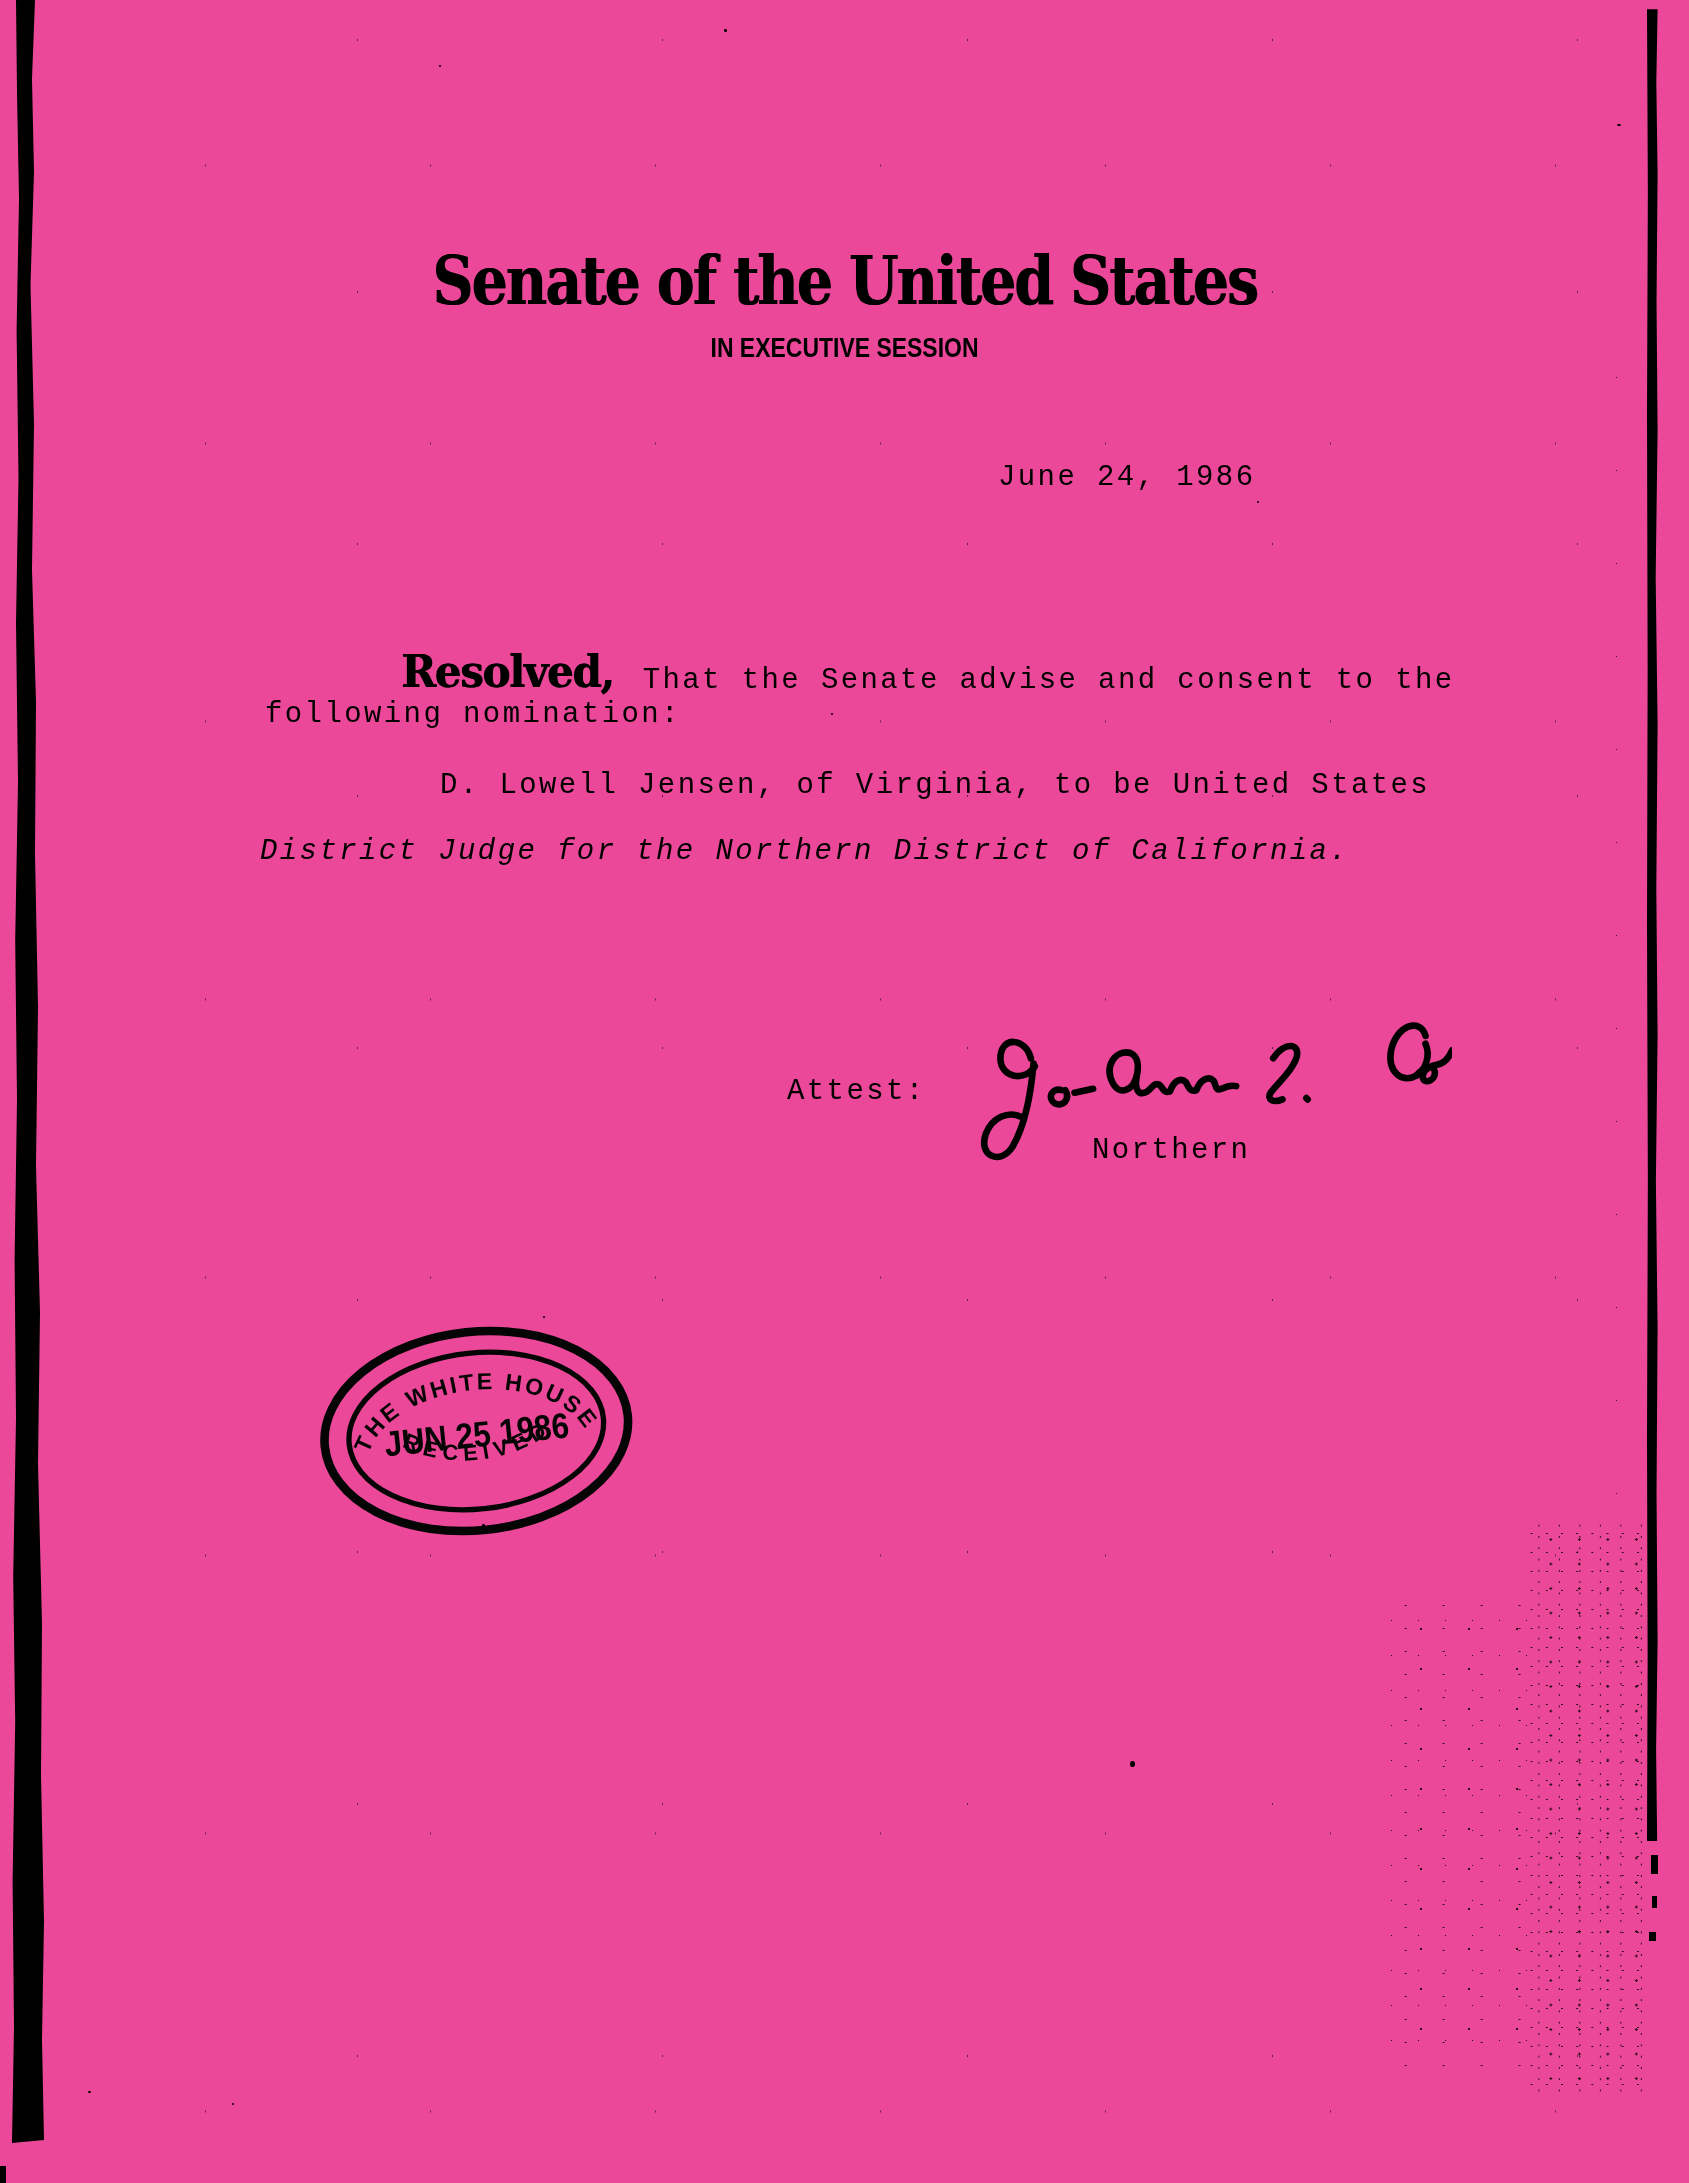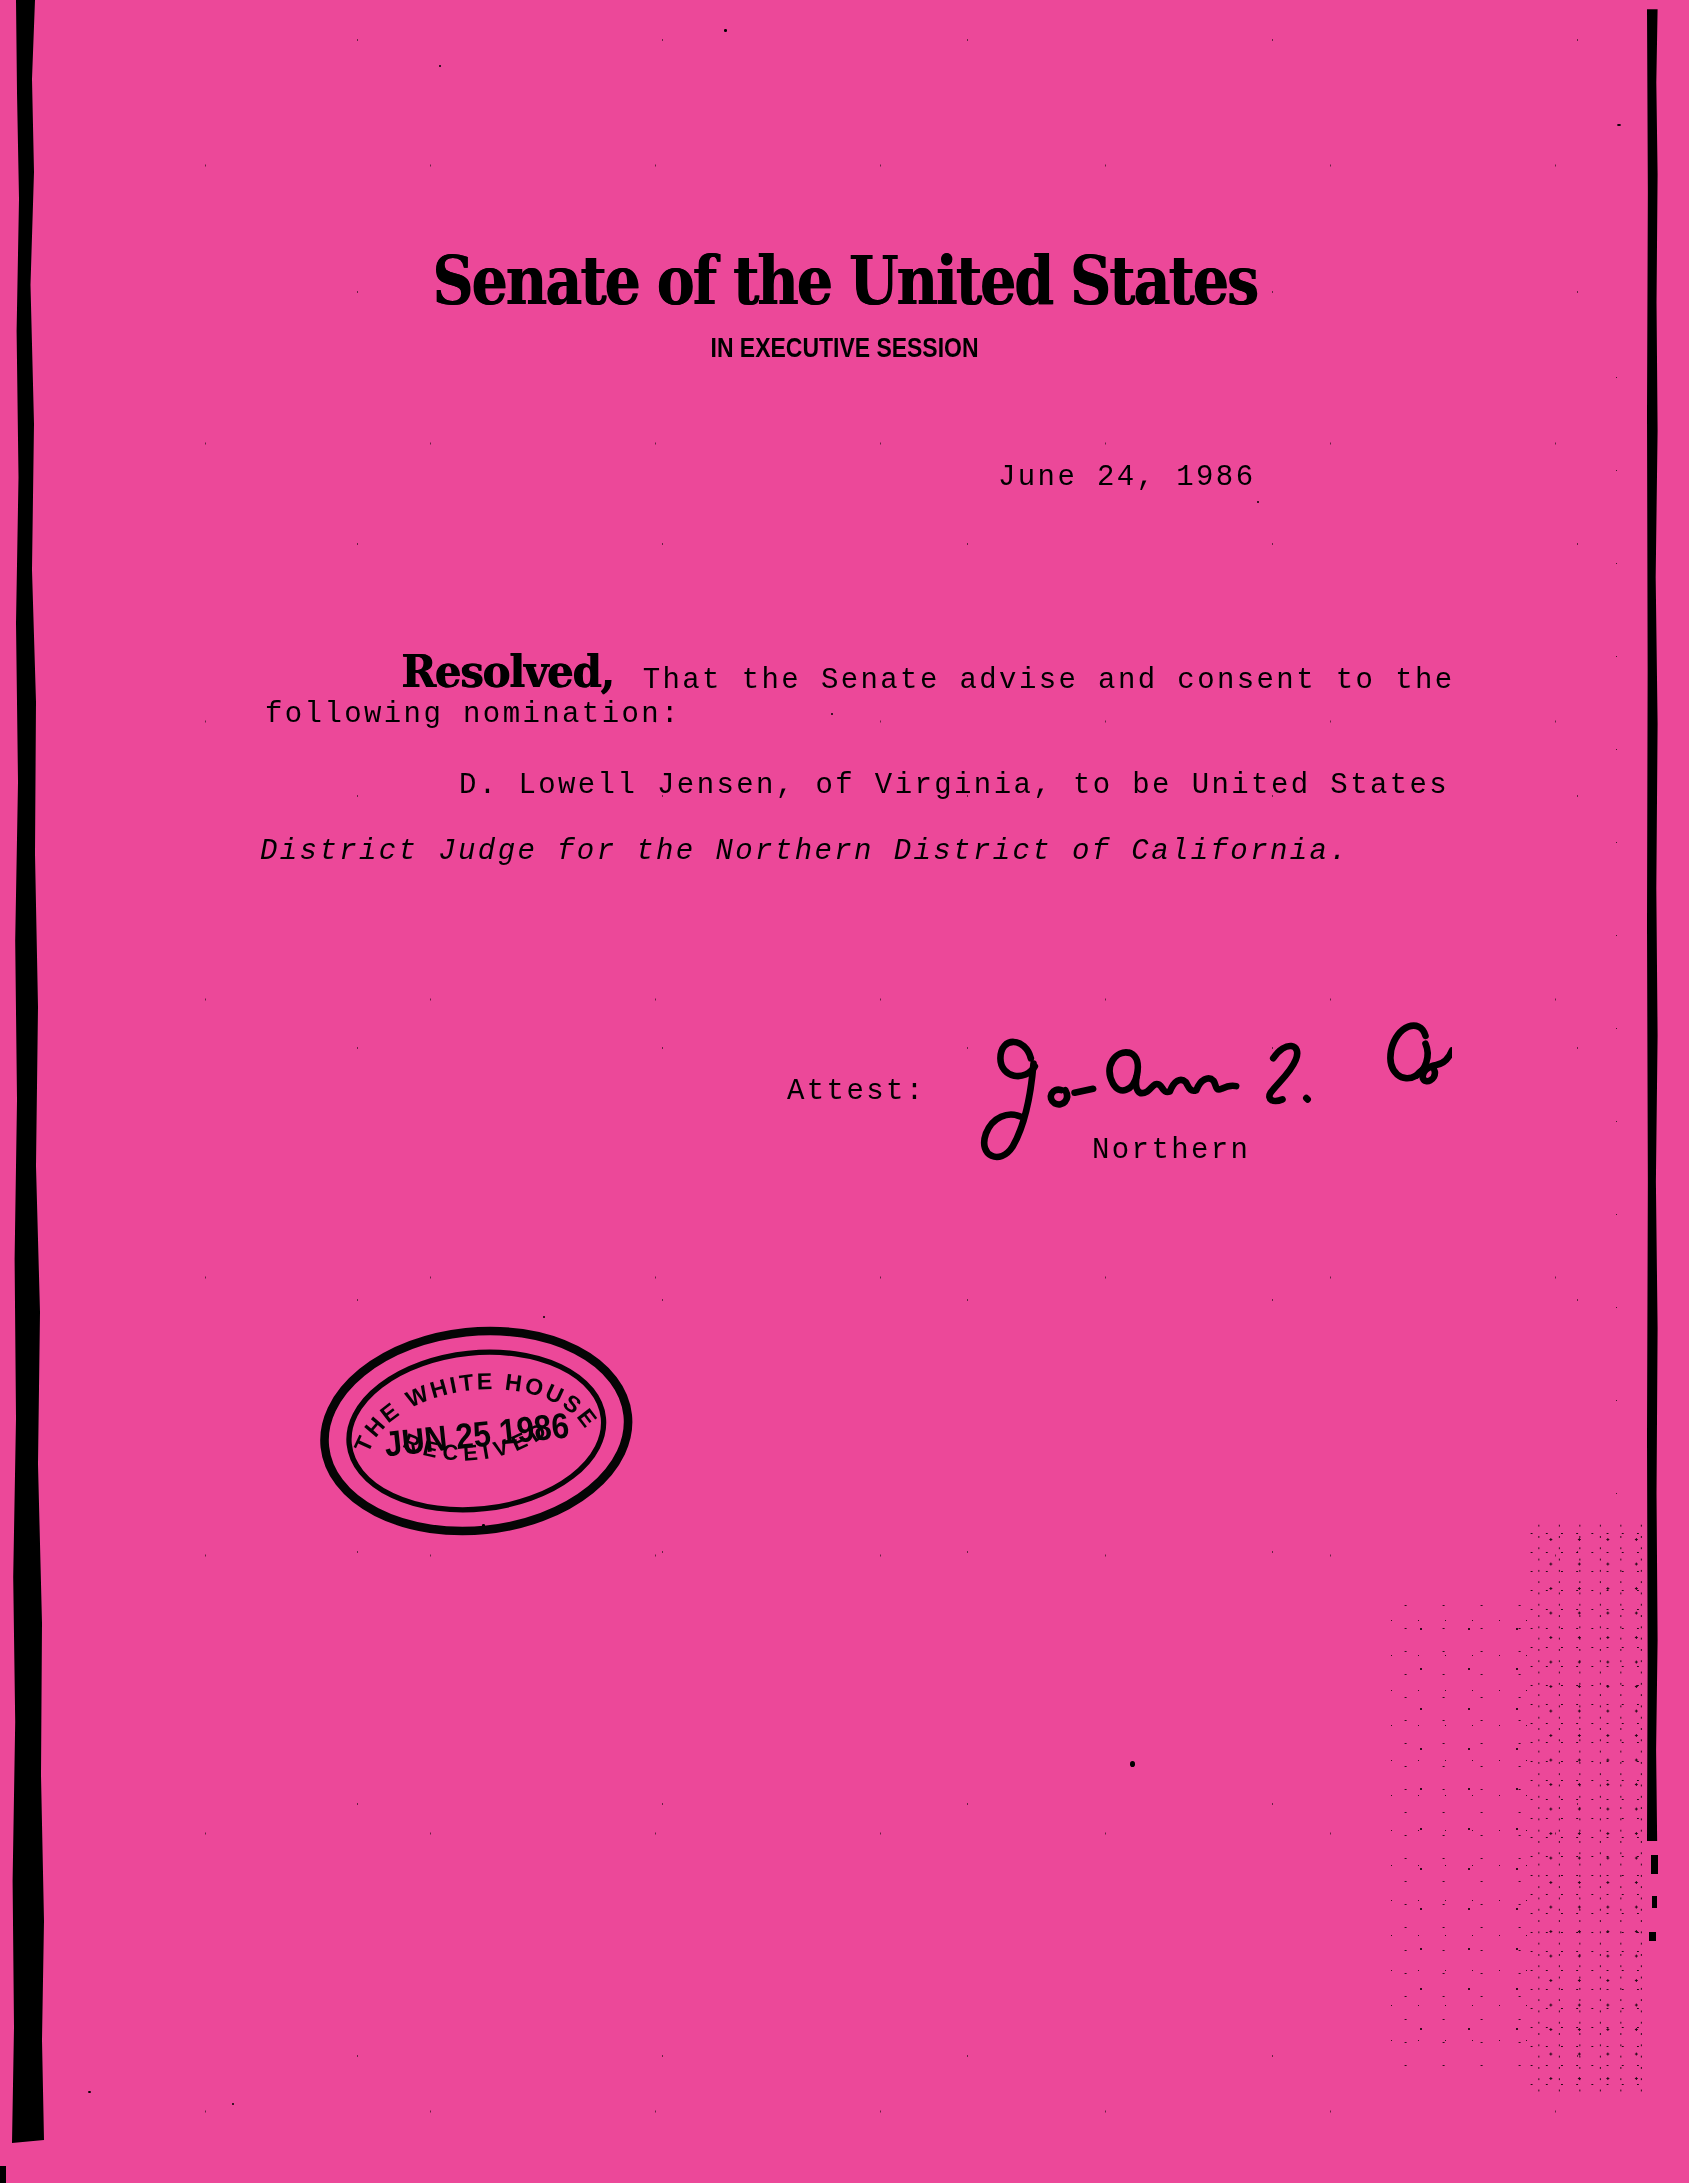--- a/index.html
+++ b/index.html
@@ -145,21 +145,21 @@
 
   <div class="doc-title blackletter">Senate of the United States</div>
   <div class="doc-subtitle">IN EXECUTIVE SESSION</div>
 
   <div class="tw" style="left:998px;top:462px;">June 24, 1986</div>
 
   <div class="tw resolved-line" style="left:401px;top:625px;margin-top:28px;">
     <span class="blackletter">Resolved,</span><span>That the Senate advise and consent to the</span>
   </div>
   <div class="tw" style="left:265px;top:699px;">following nomination:</div>
-  <div class="tw" style="left:459px;top:770px;">D. Lowell Jensen, of Virginia, to be United States</div>
+  <div class="tw" style="left:440px;top:770px;">D. Lowell Jensen, of Virginia, to be United States</div>
   <div class="tw" style="left:260px;top:836px;font-style:italic;">District Judge for the Northern District of California.</div>
 
   <div class="tw" style="left:787px;top:1076px;">Attest:</div>
 
   <div class="signature" role="img" aria-label="Jo-Anne L. Coe">
     <svg viewBox="0 0 740 270" xmlns="http://www.w3.org/2000/svg">
       <g fill="none" stroke="#000" stroke-width="10" stroke-linecap="round" stroke-linejoin="round">
 
         <path d="M 104,100 C 96,68 58,66 58,100 C 58,130 96,136 110,112"></path>
         <path d="M 108,108 C 104,155 96,200 76,234 C 58,262 24,248 36,214 C 46,188 70,180 88,188"></path>

